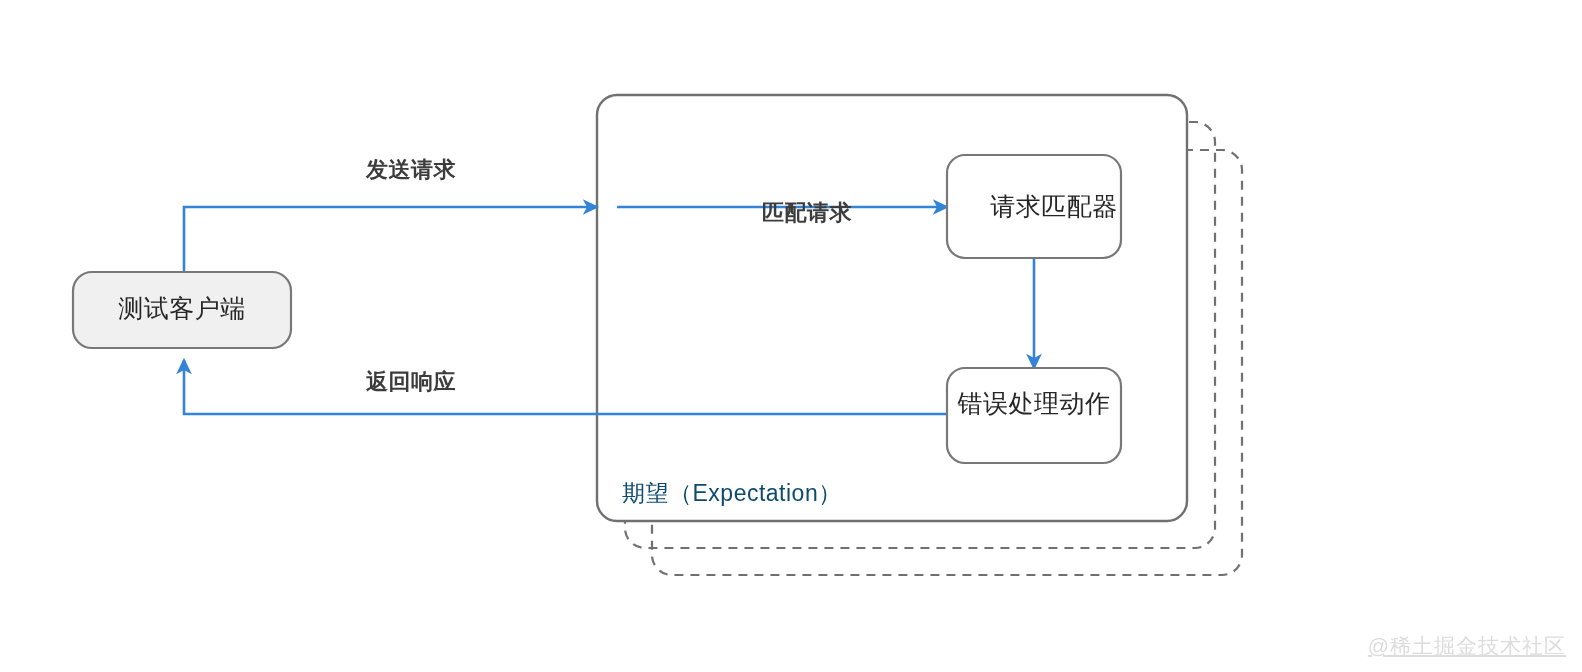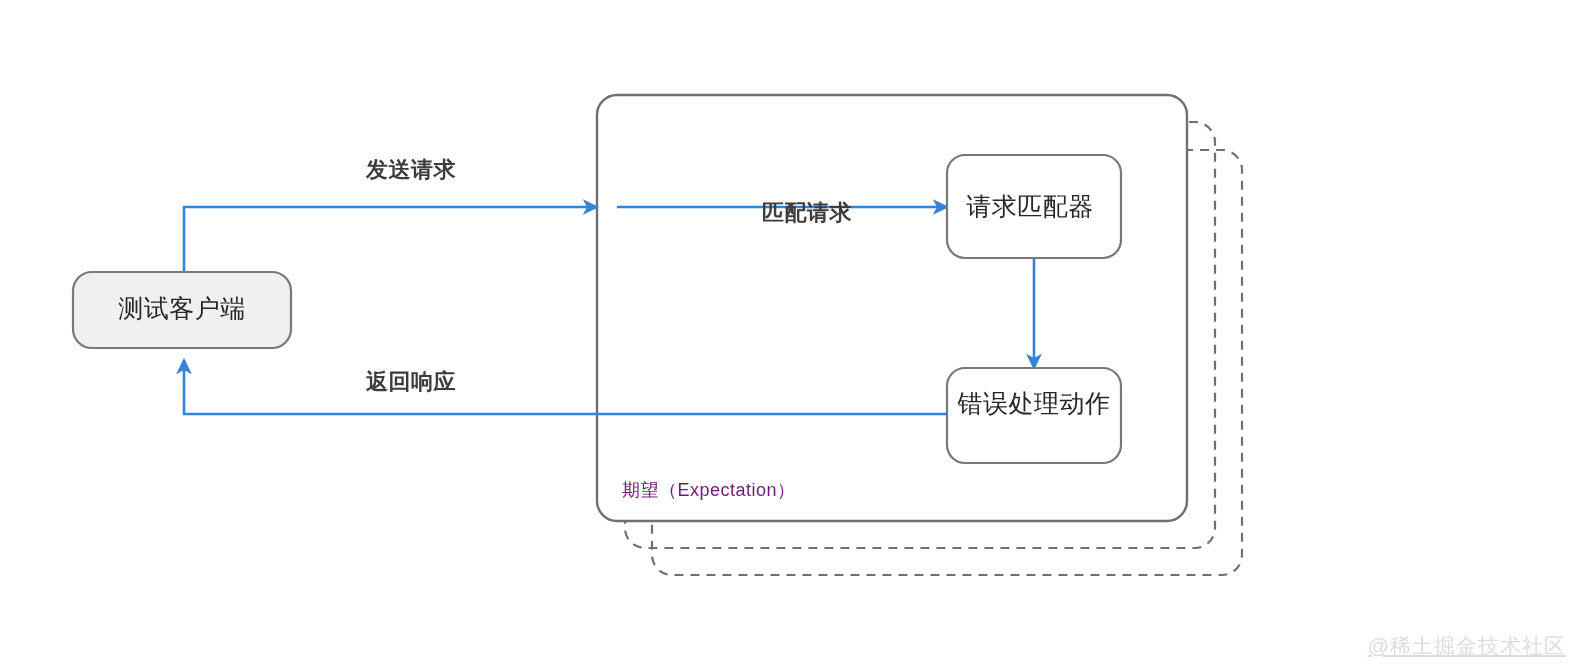--- a/index.html
+++ b/index.html
@@ -39,22 +39,22 @@
   .edge-label {
     position: absolute;
     color: #3c3c3c;
     font-size: 22px;
     letter-spacing: 0.5px;
     white-space: nowrap;
     font-weight: bold;
   }
   .group-caption {
     position: absolute;
-    color: #701a75;
-    font-size: 18px;
+    color: #0c4a6e;
+    font-size: 23px;
     letter-spacing: 0.5px;
     white-space: nowrap;
   }
   .watermark {
     position: absolute;
     right: 16px;
     bottom: 12px;
     color: #dcdcdc;
     font-size: 21px;
     letter-spacing: 1px;
@@ -90,21 +90,21 @@
 
     <rect x="73" y="272" width="218" height="76" rx="19" ry="19" fill="#f0f0f0" stroke="#787878" stroke-width="2.2"></rect>
 
     <rect x="947" y="155" width="174" height="103" rx="18" ry="18" fill="#ffffff" stroke="#787878" stroke-width="2.2"></rect>
 
     <rect x="947" y="368" width="174" height="95" rx="18" ry="18" fill="#ffffff" stroke="#787878" stroke-width="2.2"></rect>
   </svg>
 
   <div class="node-label" style="left:73px; top:272px; width:218px; height:72px;">测试客户端</div>
 
-  <div class="node-label" style="left:947px; top:155px; width:166px; height:103px;">请求匹配器</div>
+  <div class="node-label" style="left:947px; top:155px; width:166px; height:103px;padding-left:24px;">请求匹配器</div>
 
   <div class="node-label" style="left:941px; top:368px; width:186px; height:70px;">错误处理动作</div>
 
   <div class="edge-label" style="left:366px; top:155px;">发送请求</div>
 
   <div class="edge-label" style="left:762px; top:155px;margin-top:43px;">匹配请求</div>
 
   <div class="edge-label" style="left:366px; top:367px;">返回响应</div>
 
   <div class="group-caption" style="left:622px; top:478px;">期望（Expectation）</div>

